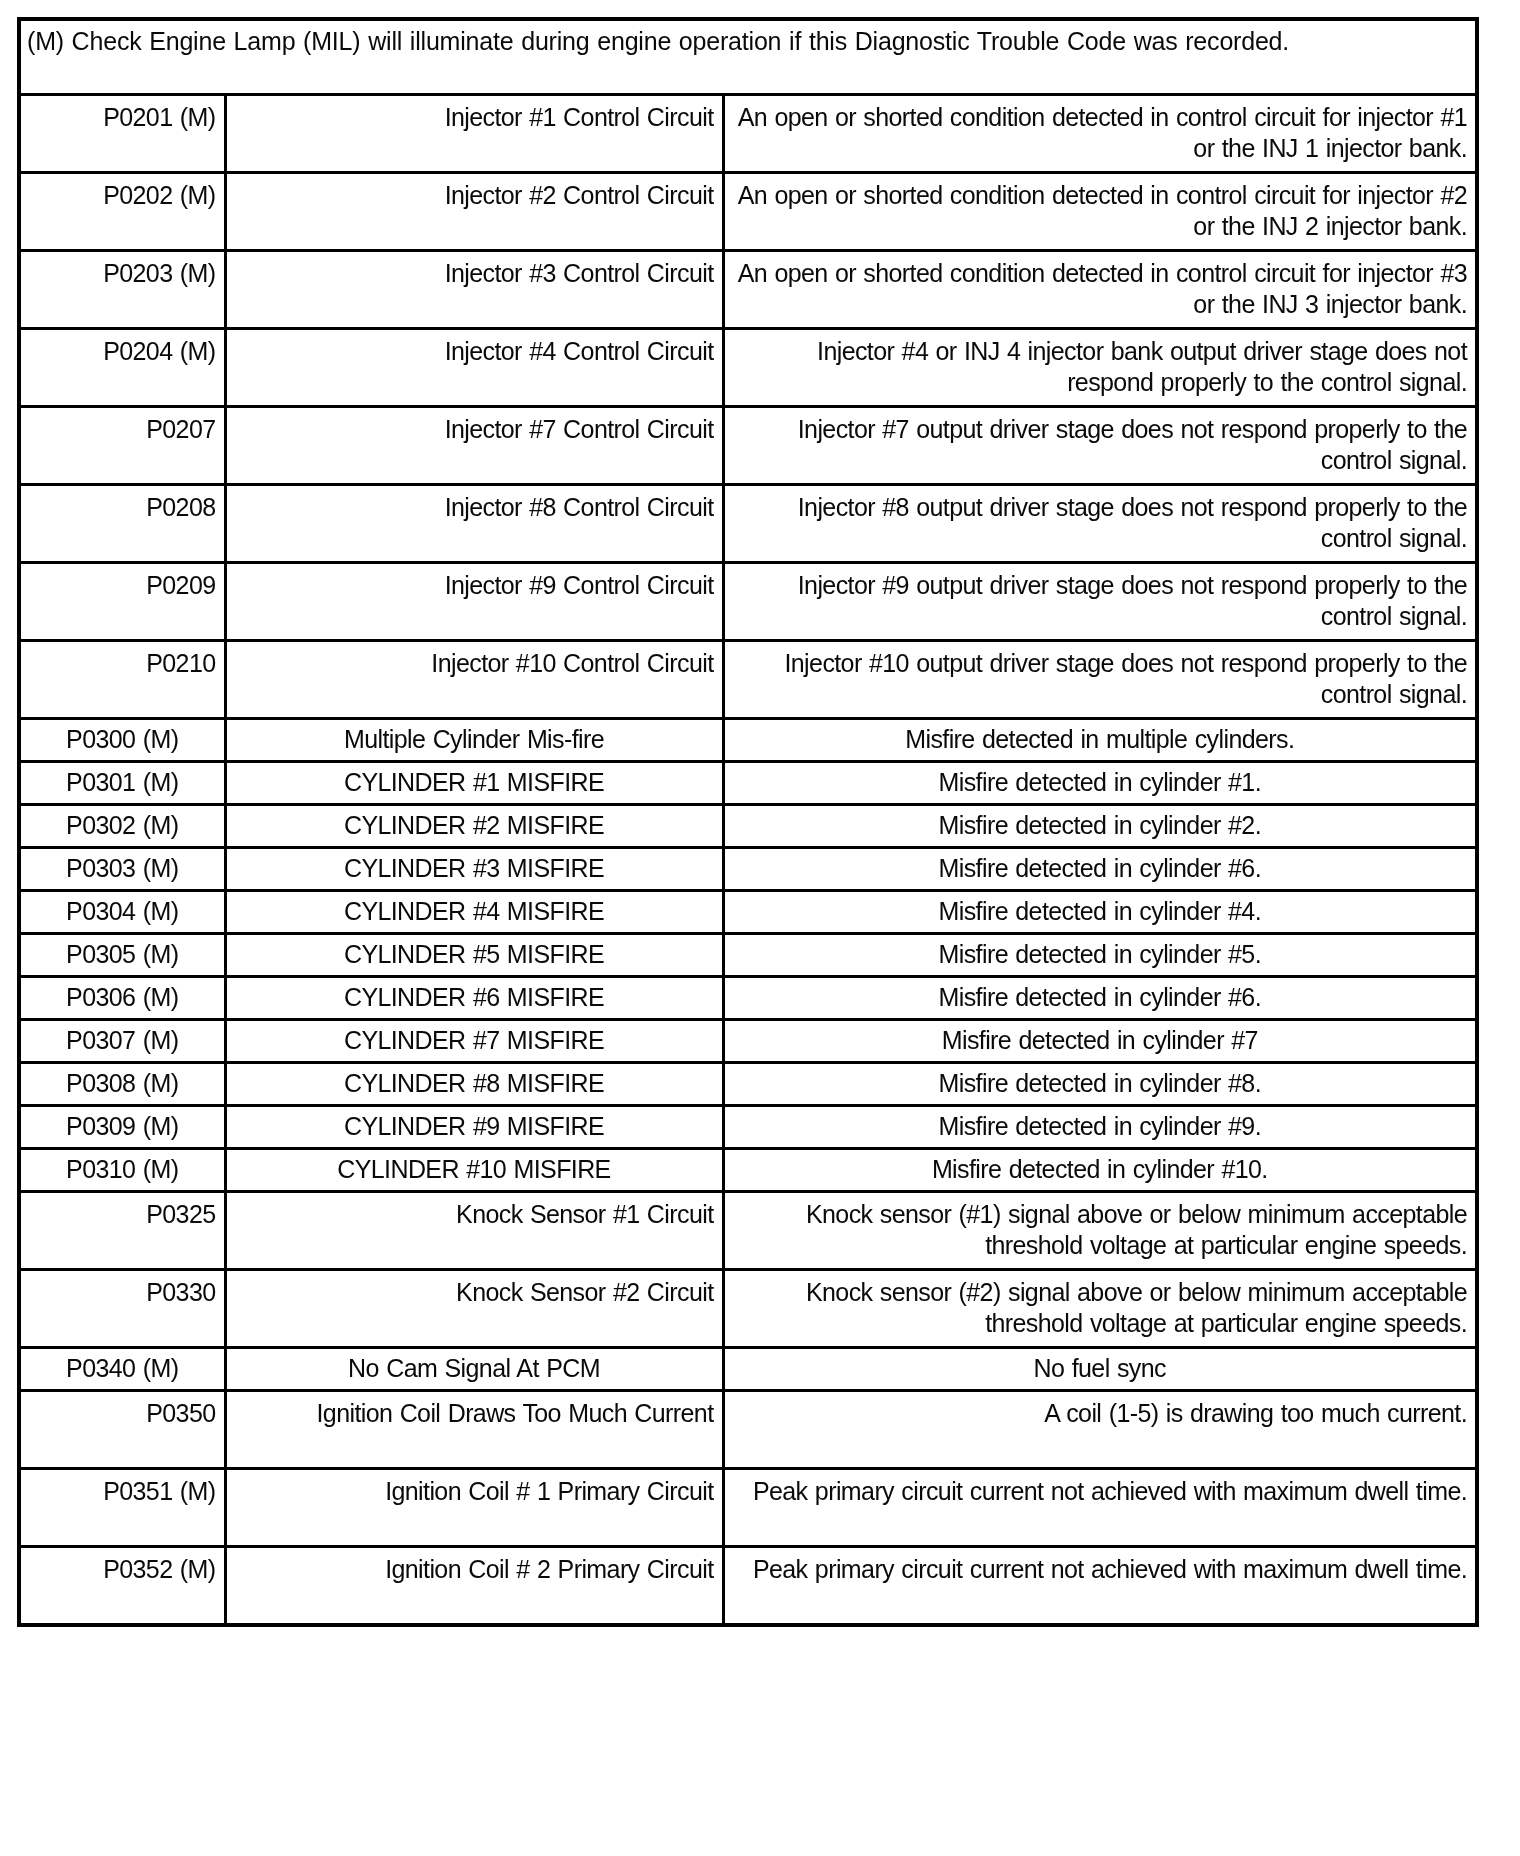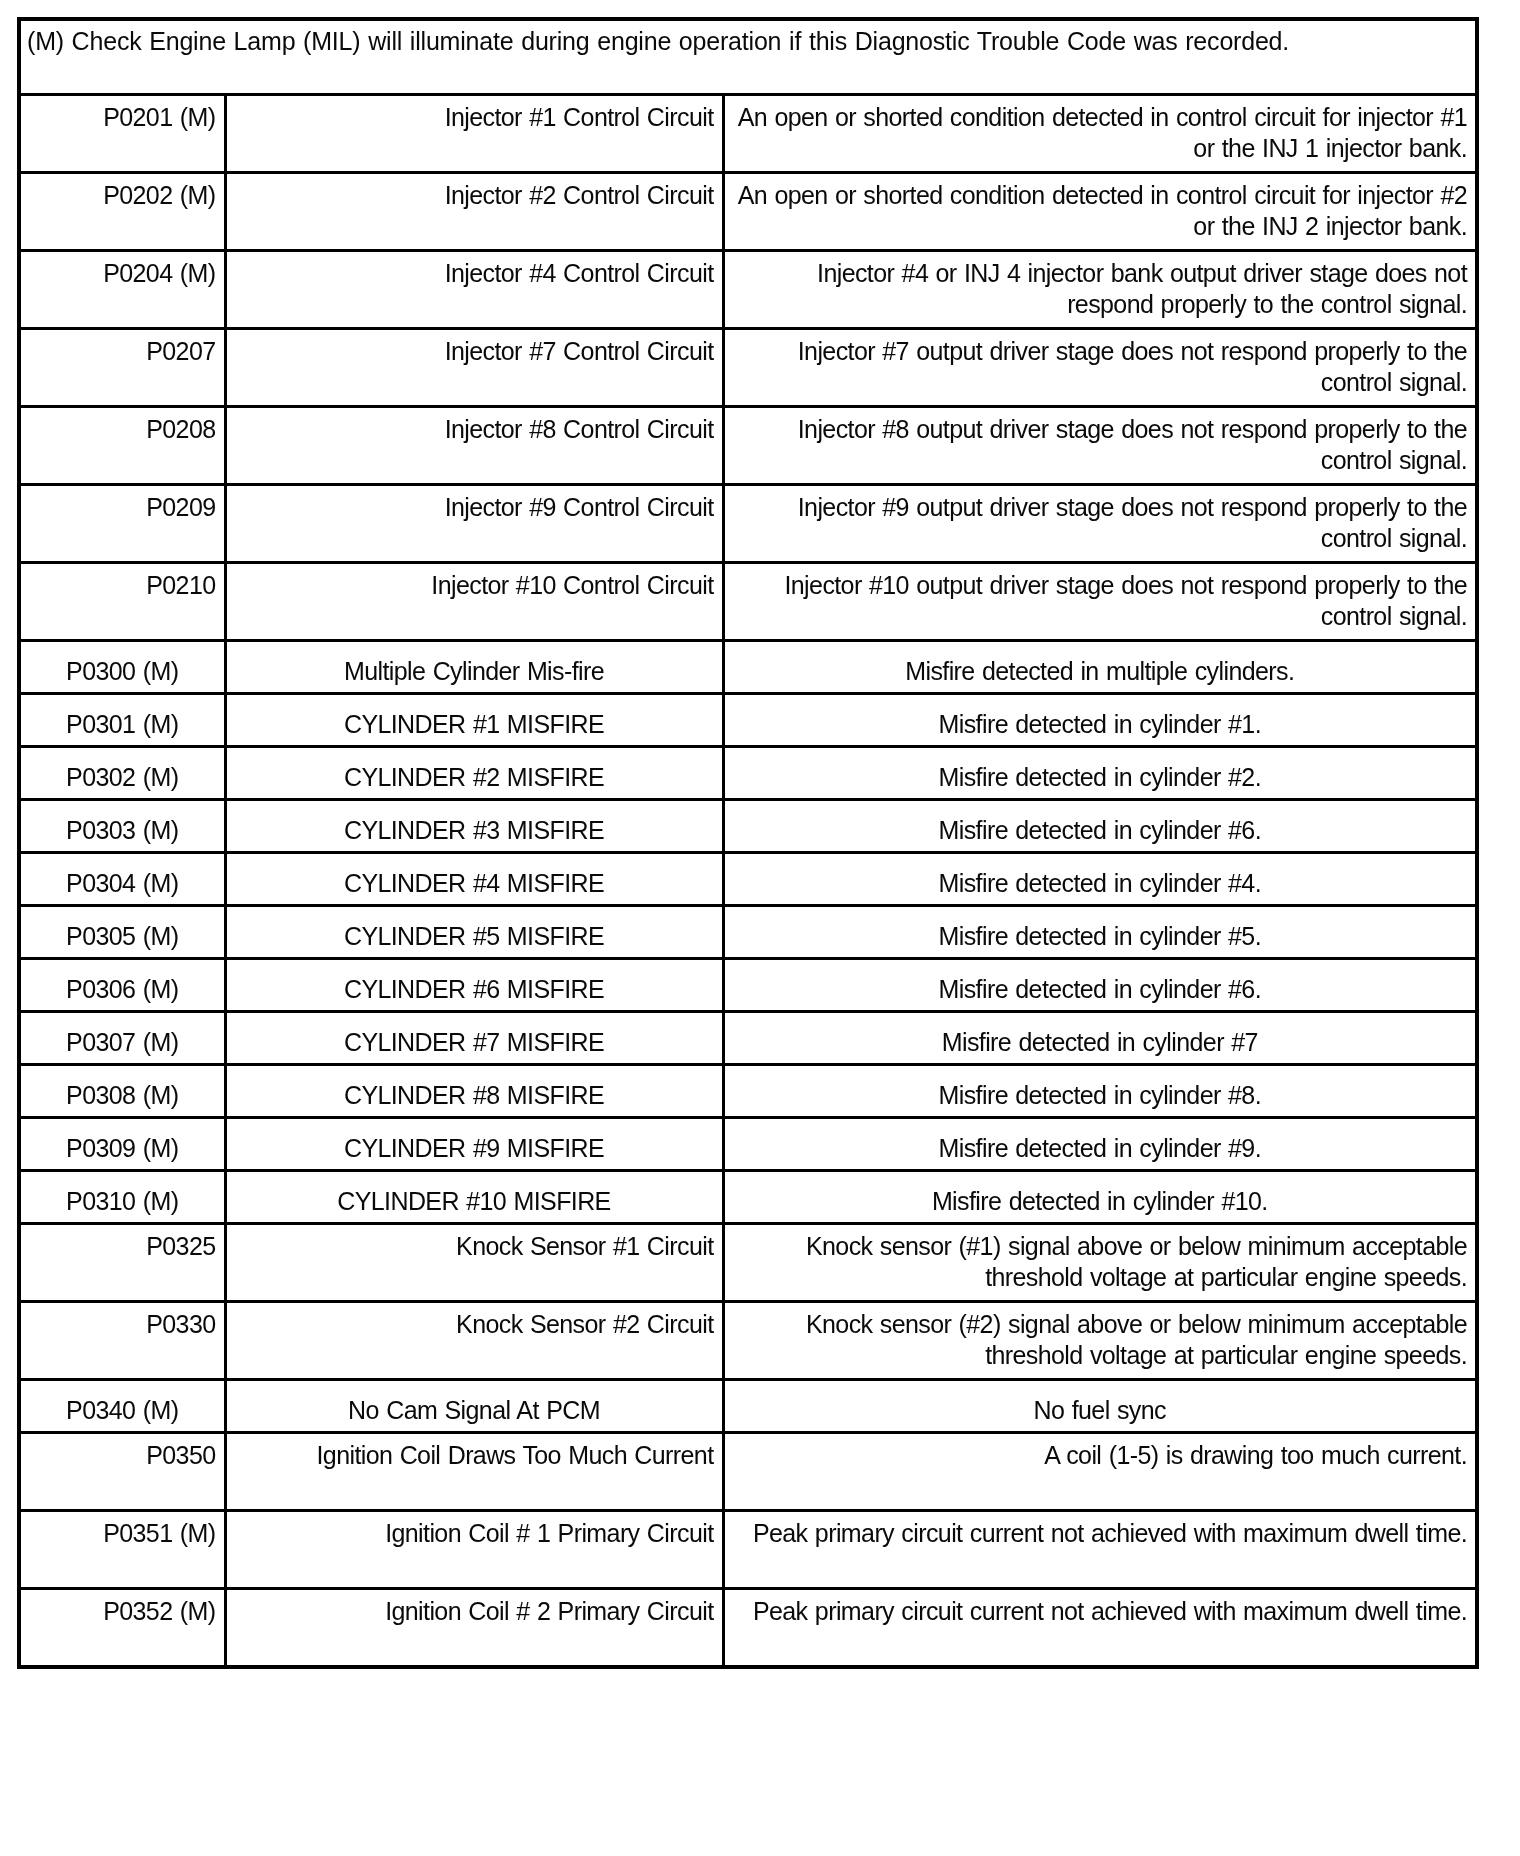--- a/index.html
+++ b/index.html
@@ -28,21 +28,21 @@
     text-align: left !important;
     height: 67px;
     padding: 5px 6px 0 6px !important;
     letter-spacing: -0.2px !important;
     margin-left: 28px;
   }
   col.c1 { width: 206px; }
   col.c2 { width: 498px; }
   col.c3 { width: 754px; }
   tr.r2 td { height: 69px; text-align: right; }
-  tr.r1 td { height: 36px; padding-top: 14px; }
+  tr.r1 td { height: 36px; padding-top: 4px; }
 </style>
 </head>
 <body>
 
 <div class="doc">
   <table class="dtc">
     <colgroup>
       <col class="c1">
         <col class="c2">
         <col class="c3">
@@ -53,20 +53,25 @@
       </tr>
     <tr class="r2">
           <td>P0201 (M)</td>
           <td>Injector #1 Control Circuit</td>
           <td>An open or shorted condition detected in control circuit for injector #1 or the INJ 1 injector bank.</td>
         </tr>
         <tr class="r2">
           <td>P0202 (M)</td>
           <td>Injector #2 Control Circuit</td>
           <td>An open or shorted condition detected in control circuit for injector #2 or the INJ 2 injector bank.</td>
+        </tr>
+        <tr class="r2">
+          <td>P0203 (M)</td>
+          <td>Injector #3 Control Circuit</td>
+          <td>An open or shorted condition detected in control circuit for injector #3 or the INJ 3 injector bank.</td>
         </tr>
         <tr class="r2">
           <td>P0204 (M)</td>
           <td>Injector #4 Control Circuit</td>
           <td>Injector #4 or INJ 4 injector bank output driver stage does not respond properly to the control signal.</td>
         </tr>
         <tr class="r2">
           <td>P0207</td>
           <td>Injector #7 Control Circuit</td>
           <td>Injector #7 output driver stage does not respond properly to the control signal.</td>

